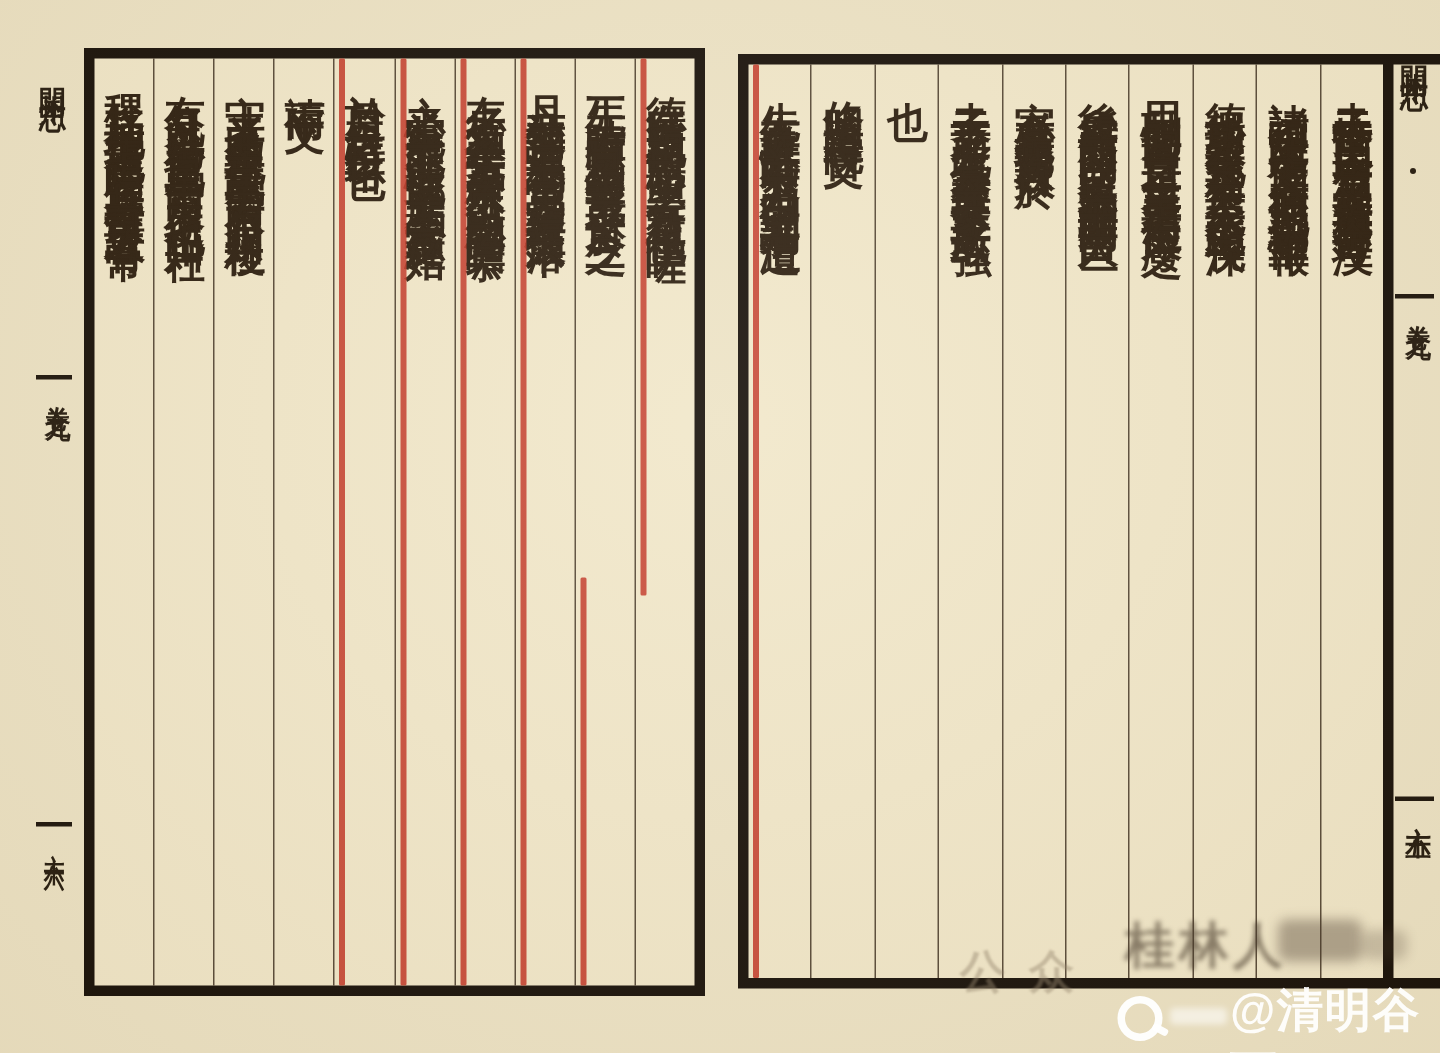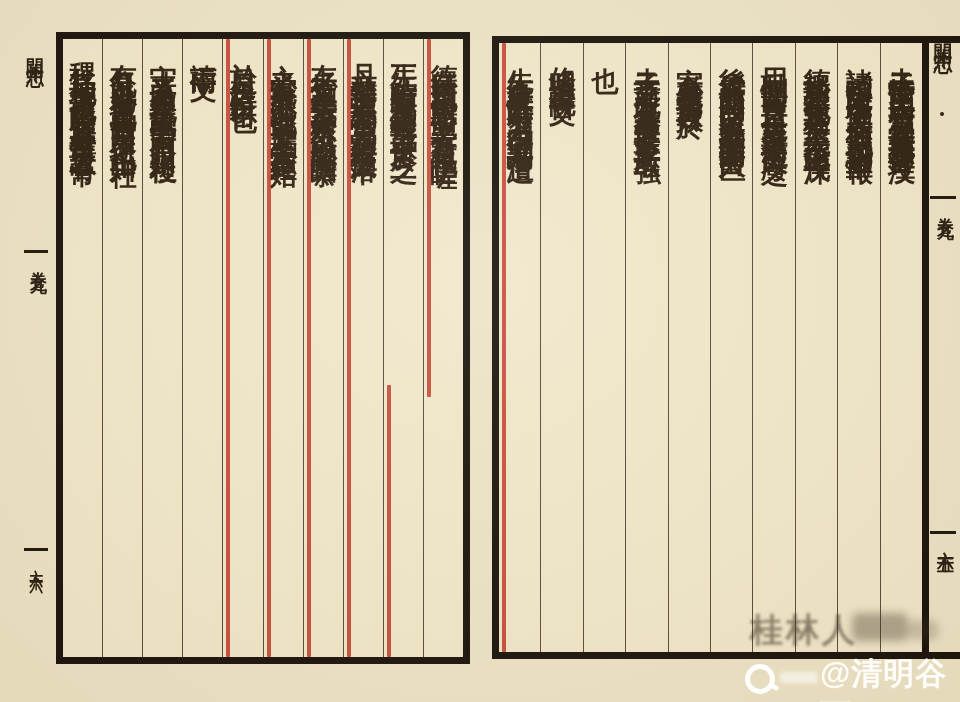--- a/index.html
+++ b/index.html
@@ -132,20 +132,21 @@
   <div class="fold-label" style="left:934px;top:203px;font-size:17px;letter-spacing:3px;">卷之九</div>
   <div class="fold-rule" style="left:930px;top:531px;width:26px;height:3px;"></div>
   <div class="fold-label" style="left:934px;top:538px;font-size:17px;letter-spacing:3px;">六十五</div>
 
   <div class="fold-label" style="left:23px;top:42px;font-size:21px;letter-spacing:4px;transform:scaleX(.85);transform-origin:left;">開州志</div>
   <div class="fold-rule" style="left:24px;top:250px;width:24px;height:3px;"></div>
   <div class="fold-label" style="left:27px;top:257px;font-size:17px;letter-spacing:3px;">卷之九</div>
   <div class="fold-rule" style="left:24px;top:548px;width:24px;height:3px;"></div>
   <div class="fold-label" style="left:27px;top:556px;font-size:17px;letter-spacing:3px;transform:scaleX(.8);transform-origin:left;">六十六</div>
 
+  <div id="wm-overprint">公众</div>
   <div id="wm-dark">桂林人</div>
   <div class="smudge" style="left:852px;top:613px;width:56px;height:28px;"></div>
   <div class="smudge" style="left:908px;top:620px;width:30px;height:20px;opacity:.6;"></div>
   <div id="wm-logo"></div>
   <div id="wm-logo-tail"></div>
   <div id="wm-marks"></div>
   <div id="wm-handle">@清明谷雨</div>
 
 </div>
 

